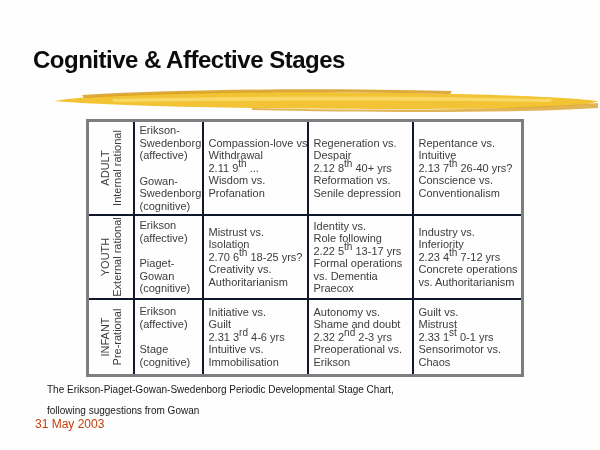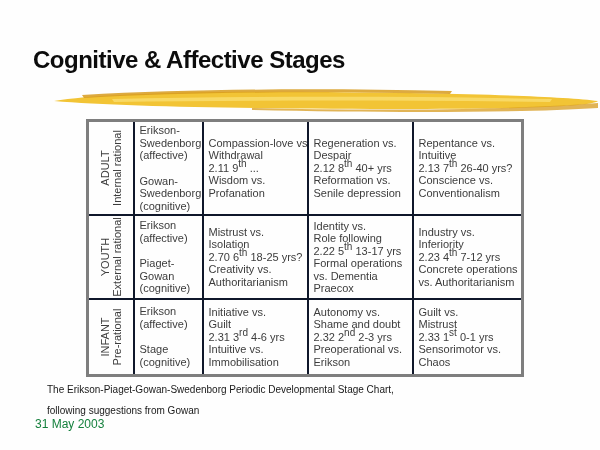--- a/index.html
+++ b/index.html
@@ -70,21 +70,21 @@
     width: 530px;
     font-size: 10px;
     line-height: 21px;
     color: #181818;
     white-space: pre-line;
   }
   .footer-date {
     position: absolute;
     left: 35px; top: 417px;
     font-size: 12px;
-    color: #15803d;
+    color: #c2410c;
   }
   .page-number {
     position: absolute;
     right: 26px; top: 417px;
     font-size: 14px;
     color: #15803d;
     margin-top: 38px;
   }
 </style>
 </head>

